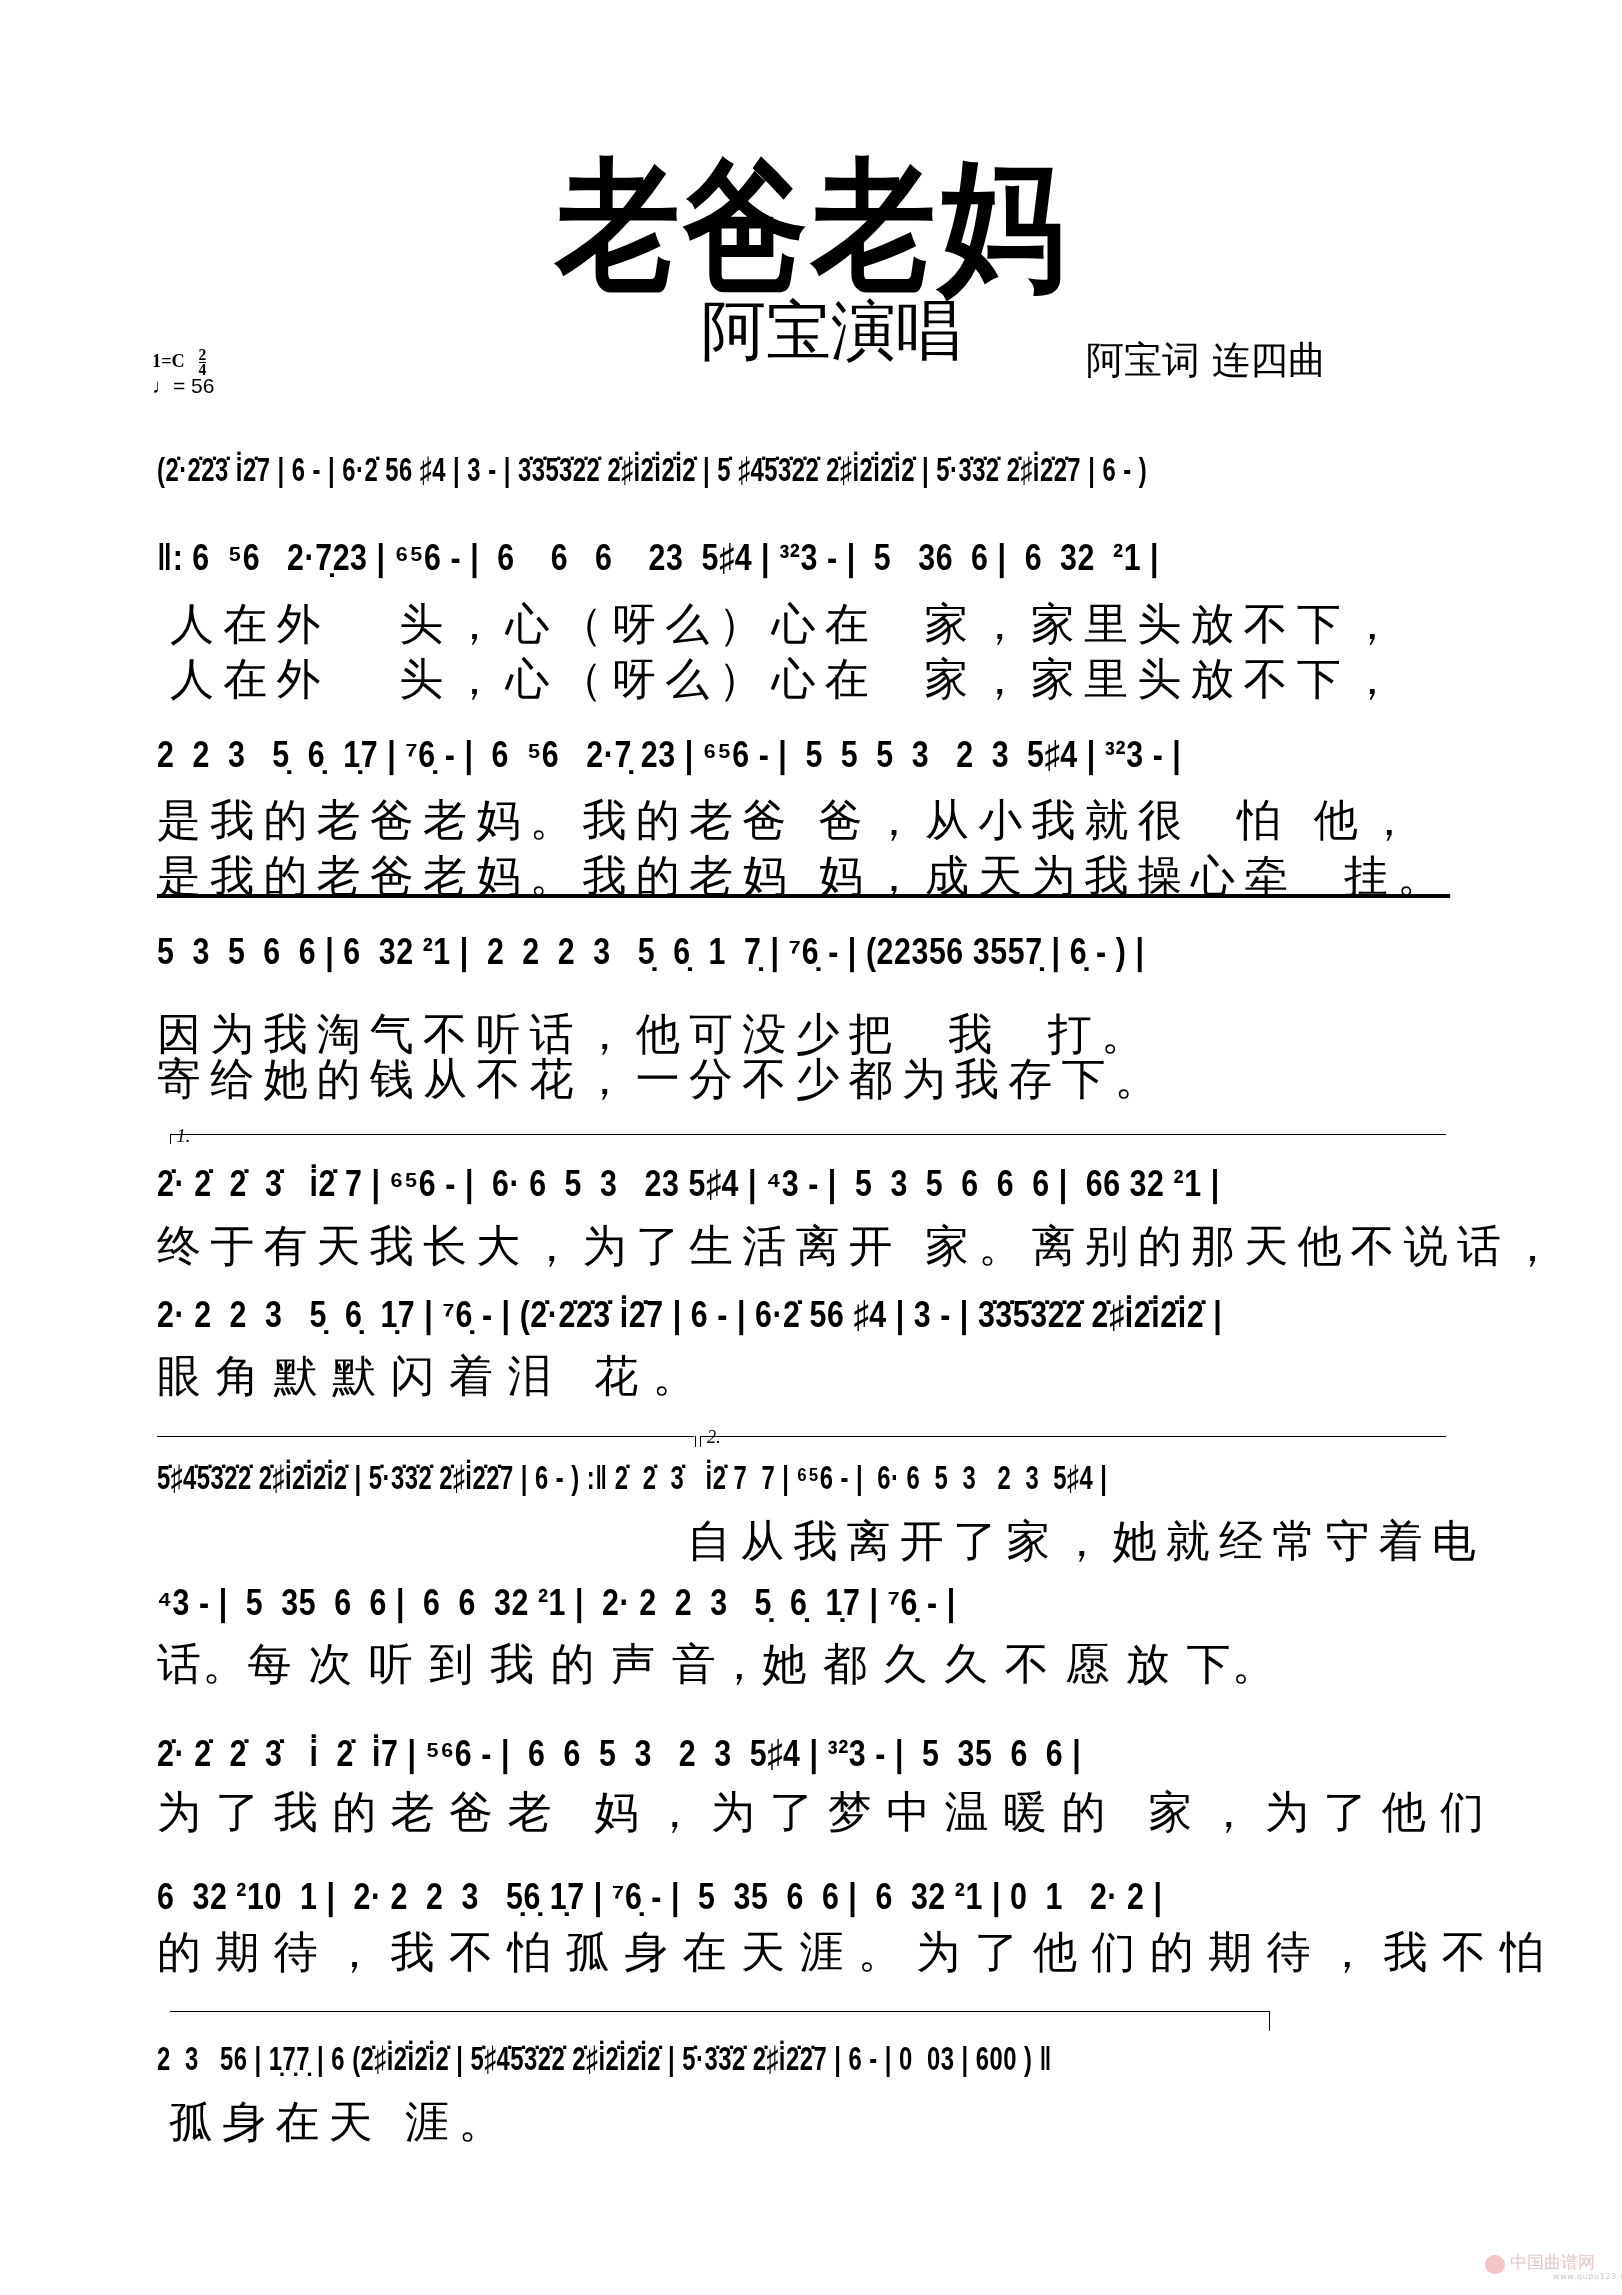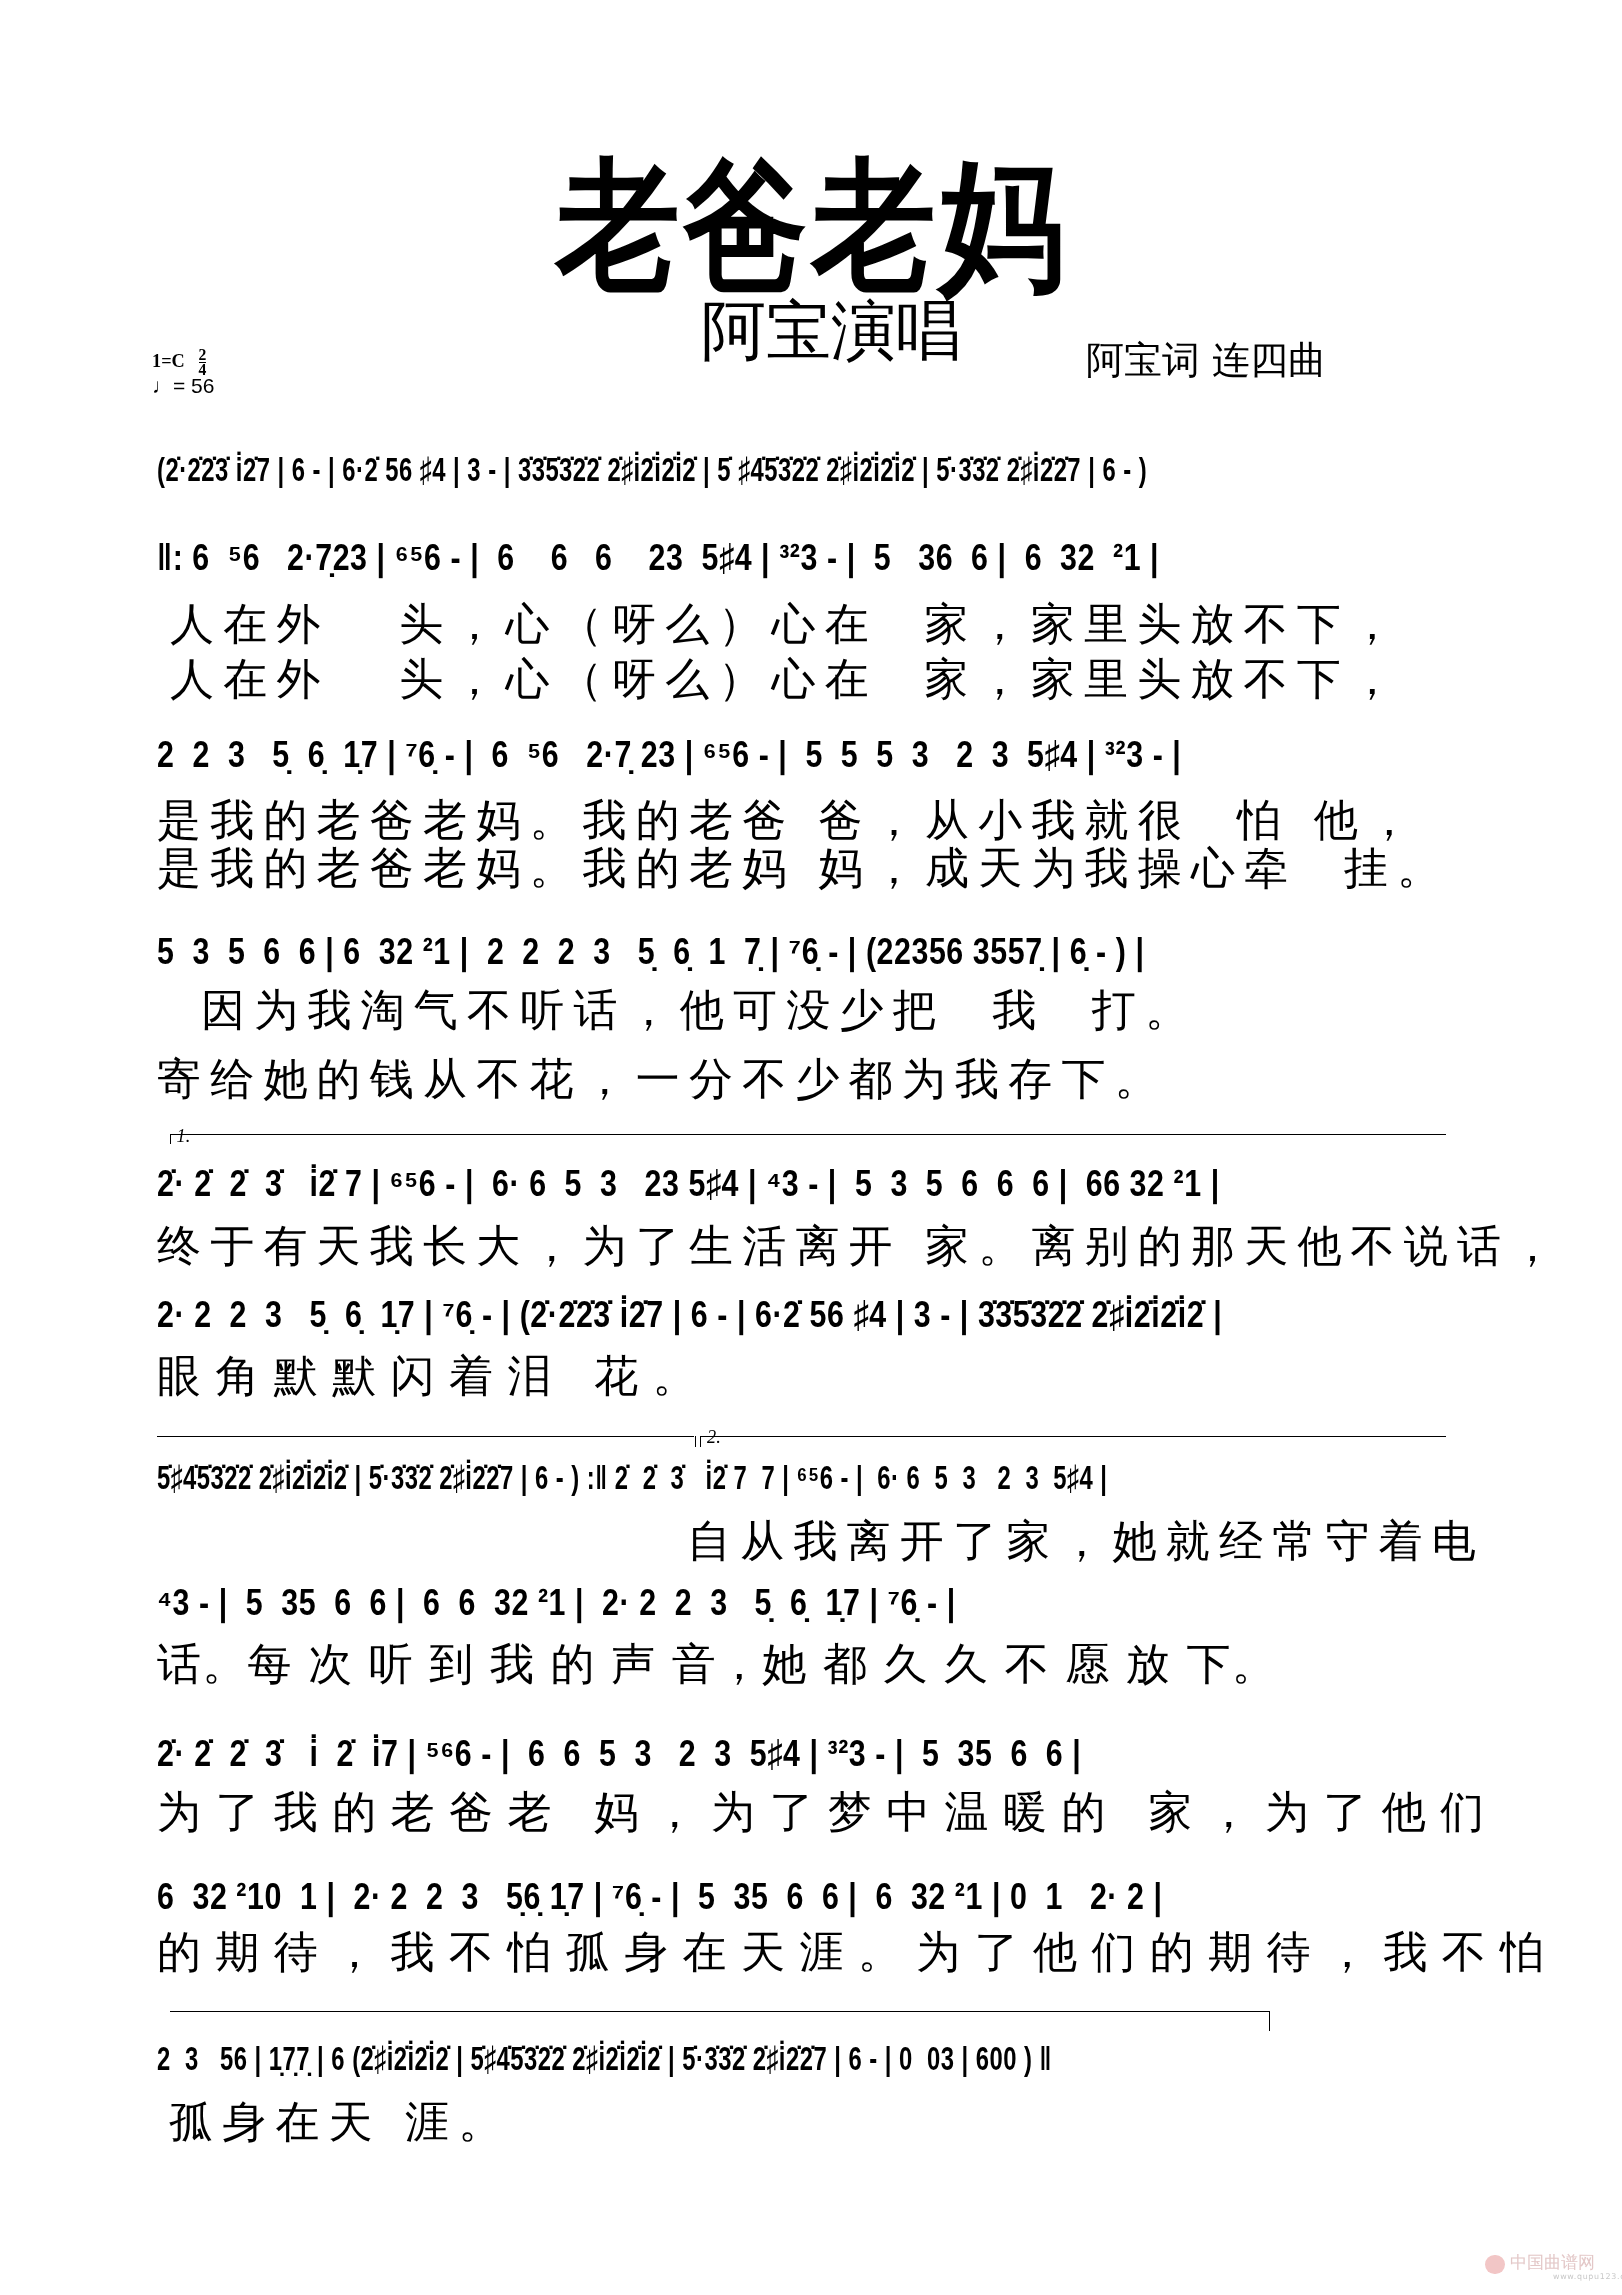--- a/index.html
+++ b/index.html
@@ -52,26 +52,26 @@
 
 <div class="row" style="top:523px;">
   <div class="notes" style="top:16.4px;">‖: 6  ⁵6   2·7̣23 | ⁶⁵6 - |  6    6   6    23  5♯4 | ³²3 - |  5   36  6 |  6  32  ²1 |</div>
   <div class="lyric" style="top:79px; left:13px;">人在外   头，心（呀么）心在  家，家里头放不下，</div>
   <div class="lyric" style="top:134px; left:13px;">人在外   头，心（呀么）心在  家，家里头放不下，</div>
 </div>
 
 <div class="row" style="top:726px;">
   <div class="notes" style="top:9.8px;">2  2  3   5̣  6̣  1̣7 | ⁷6̣ - |  6  ⁵6   2·7̣ 23 | ⁶⁵6 - |  5  5  5  3   2  3  5♯4 | ³²3 - |</div>
   <div class="lyric" style="top:72px;">是我的老爸老妈。我的老爸 爸，从小我就很  怕 他，</div>
-  <div class="lyric" style="top:120px;">是我的老爸老妈。我的老妈 妈，成天为我操心牵  挂。</div>
+  <div class="lyric" style="top:128px;text-decoration:underline;">是我的老爸老妈。我的老妈 妈，成天为我操心牵  挂。</div>
 </div>
 
 <div class="row" style="top:923px;">
   <div class="notes" style="top:9.8px;">5  3  5  6  6 | 6  32 ²1 |  2  2  2  3   5̣  6̣  1  7̣ | ⁷6̣ - | (22356 3557̣ | 6̣ - ) |</div>
-  <div class="lyric" style="top:65px;margin-left:44px;">因为我淘气不听话，他可没少把  我  打。</div>
+  <div class="lyric" style="top:89px;">因为我淘气不听话，他可没少把  我  打。</div>
   <div class="lyric" style="top:134px;">寄给她的钱从不花，一分不少都为我存下。</div>
 </div>
 
 <div class="row" style="top:1126px;">
   <div class="volta-tick" style="left:13px; top:7.9px;"></div>
   <div class="volta-label" style="left:19.6px; top:0;">1.</div>
   <div class="volta" style="left:13px; top:7.9px; width:1276px;"></div>
   <div class="notes" style="top:39px;">2̇· 2̇  2̇  3̇   i̇2̇ 7 | ⁶⁵6 - |  6· 6  5  3   23 5♯4 | ⁴3 - |  5  3  5  6  6  6 |  66 32 ²1 |</div>
   <div class="lyric" style="top:98px;">终于有天我长大，为了生活离开 家。离别的那天他不说话，</div>
 </div>

